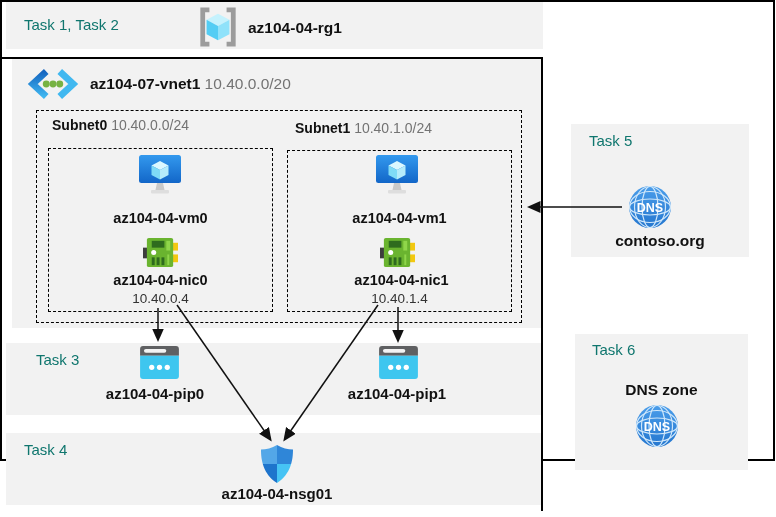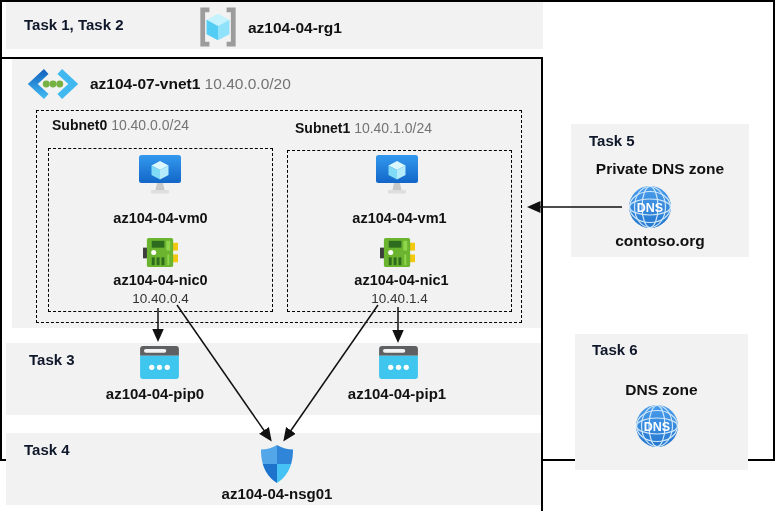--- a/index.html
+++ b/index.html
@@ -2,21 +2,21 @@
 <html><head>
 <meta charset="utf-8">
 <style>
   * { margin:0; padding:0; box-sizing:border-box; }
   html,body { background:#fff; }
   body { font-family:"Liberation Sans", sans-serif; }
   #canvas { position:relative; width:776px; height:517px; background:#fff; overflow:hidden; }
 
   .abs { position:absolute; }
   .panel { background:#f2f2f2; }
-  .task-label { color:#0f172a; font-weight:bold; font-size:15px; }
+  .task-label { color:#0f766e; font-weight:normal; font-size:15px; }
   .name-label { color:#111; font-weight:bold; font-size:14.5px; }
   .cidr { color:#737373; font-weight:normal; }
   .ip-label { color:#333; font-size:13.5px; }
   .centered { text-align:center; }
 
   .frame { border:2px solid #000; }
   .vnet-topline { border-top:2px solid #000; }
   .vnet-divider { border-left:2px solid #000; }
   .dashed-box { border:1.5px dashed #000; }
 
@@ -143,21 +143,21 @@
       <rect x="9" y="23" width="3" height="8" fill="#2e6b1e"></rect>
       <rect x="14" y="23" width="3" height="8" fill="#2e6b1e"></rect>
       <rect x="19" y="23" width="3" height="8" fill="#2e6b1e"></rect>
       <rect x="25" y="20" width="2" height="11" fill="#8fd64a"></rect>
     </svg>
   </div>
   <div class="abs name-label centered" style="left:289px; top:272px; width:225px;">az104-04-nic1</div>
   <div class="abs ip-label centered" style="left:287px; top:291px; width:225px;">10.40.1.4</div>
 
   <div class="abs panel" style="left:6px; top:343px; width:535px; height:72px;"></div>
-  <div class="abs task-label" style="left:29px; top:351px;text-align:center;">Task 3</div>
+  <div class="abs task-label" style="left:36px; top:351px;text-align:center;">Task 3</div>
 
   <div class="abs" style="left:140px; top:346px;">
     <svg width="39" height="33" viewBox="0 0 40 34">
       <path d="M3,0 h34 a3,3 0 0 1 3,3 v7 H0 V3 a3,3 0 0 1 3,-3 z" fill="#5f6062"></path>
       <rect x="4" y="3" width="23" height="4" rx="2" fill="#f3f3f3"></rect>
       <path d="M0,10 h40 v21 a3,3 0 0 1 -3,3 H3 a3,3 0 0 1 -3,-3 z" fill="#3ec6ef"></path>
       <circle cx="12" cy="22" r="2.7" fill="#ffffff"></circle>
       <circle cx="20" cy="22" r="2.7" fill="#ffffff"></circle>
       <circle cx="28" cy="22" r="2.7" fill="#ffffff"></circle>
     </svg>
@@ -191,21 +191,20 @@
         <rect x="18" y="1" width="16" height="19" fill="#2f86d8"></rect>
         <rect x="2" y="20" width="16" height="20" fill="#1e74cc"></rect>
         <rect x="18" y="20" width="16" height="20" fill="#46c3f4"></rect>
       </g>
     </svg>
   </div>
   <div class="abs name-label centered" style="left:177px; top:485px; width:200px; font-size:15px;">az104-04-nsg01</div>
 
   <div class="abs panel" style="left:571px; top:124px; width:178px; height:133px;"></div>
   <div class="abs task-label" style="left:589px; top:132px;text-align:center;">Task 5</div>
-  <div class="abs name-label centered" style="left:571px; top:160px; width:178px; font-size:15.5px;">Private DNS zone</div>
   <div class="abs" style="left:628px; top:185px;">
     <svg width="44" height="44" viewBox="0 0 44 44">
       <defs>
         <linearGradient id="dnsg" x1="0" y1="0" x2="0" y2="1">
           <stop offset="0" stop-color="#4a9dea"></stop>
             <stop offset="1" stop-color="#2577cf"></stop>
         </linearGradient>
         <clipPath id="dnsClip1">
             <circle cx="22" cy="22" r="21"></circle>
           </clipPath>

